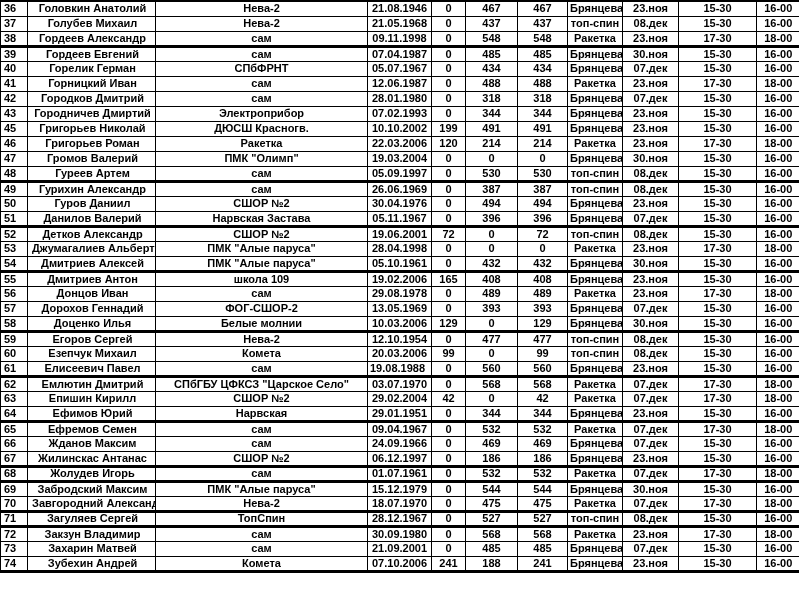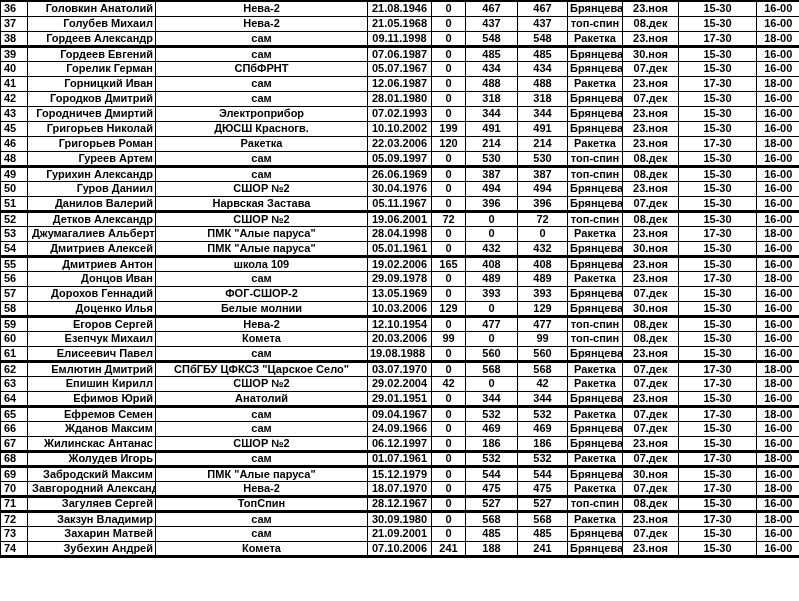--- a/index.html
+++ b/index.html
@@ -26,21 +26,21 @@
     padding: 0 2px;
     white-space: nowrap;
     overflow: hidden;
     text-align: center;
     vertical-align: middle;
     line-height: 1;
   }
   tr { height: 15px; }
   tr.thick-bottom td { border-bottom: 3px solid #000000; }
   td.col-num  { text-align: left; padding-left: 3px; }
-  td.col-name { text-align: right; padding-left: 4px; }
+  td.col-name { text-align: center; padding-left: 4px; }
   td.align-right { text-align: right; padding-right: 16px; }
   td.col-time2 { border-right: none; }
   
   col.c0  { width: 27px;  }
   col.c1  { width: 128px; }
   col.c2  { width: 212px; }
   col.c3  { width: 64px;  }
   col.c4  { width: 34px;  }
   col.c5  { width: 52px;  }
   col.c6  { width: 50px;  }
@@ -103,21 +103,21 @@
         <td class="col-p3">548</td>
         <td class="col-group">Ракетка</td>
         <td class="col-date">23.ноя</td>
         <td class="col-time1">17-30</td>
         <td class="col-time2">18-00</td>
       </tr>
       <tr>
         <td class="col-num">39</td>
         <td class="col-name">Гордеев Евгений</td>
         <td class="col-club">сам</td>
-        <td class="col-birth">07.06.1987</td>
+        <td class="col-birth">07.04.1987</td>
         <td class="col-p1">0</td>
         <td class="col-p2">485</td>
         <td class="col-p3">485</td>
         <td class="col-group">Брянцева</td>
         <td class="col-date">30.ноя</td>
         <td class="col-time1">15-30</td>
         <td class="col-time2">16-00</td>
       </tr>
       <tr>
         <td class="col-num">40</td>
@@ -190,20 +190,33 @@
         <td class="col-club">Ракетка</td>
         <td class="col-birth">22.03.2006</td>
         <td class="col-p1">120</td>
         <td class="col-p2">214</td>
         <td class="col-p3">214</td>
         <td class="col-group">Ракетка</td>
         <td class="col-date">23.ноя</td>
         <td class="col-time1">17-30</td>
         <td class="col-time2">18-00</td>
       </tr>
+      <tr>
+        <td class="col-num">47</td>
+        <td class="col-name">Громов Валерий</td>
+        <td class="col-club">ПМК "Олимп"</td>
+        <td class="col-birth">19.03.2004</td>
+        <td class="col-p1">0</td>
+        <td class="col-p2">0</td>
+        <td class="col-p3">0</td>
+        <td class="col-group">Брянцева</td>
+        <td class="col-date">30.ноя</td>
+        <td class="col-time1">15-30</td>
+        <td class="col-time2">16-00</td>
+      </tr>
       <tr class="thick-bottom">
         <td class="col-num">48</td>
         <td class="col-name">Гуреев Артем</td>
         <td class="col-club">сам</td>
         <td class="col-birth">05.09.1997</td>
         <td class="col-p1">0</td>
         <td class="col-p2">530</td>
         <td class="col-p3">530</td>
         <td class="col-group">топ-спин</td>
         <td class="col-date">08.дек</td>
@@ -272,21 +285,21 @@
         <td class="col-p3">0</td>
         <td class="col-group">Ракетка</td>
         <td class="col-date">23.ноя</td>
         <td class="col-time1">17-30</td>
         <td class="col-time2">18-00</td>
       </tr>
       <tr class="thick-bottom">
         <td class="col-num">54</td>
         <td class="col-name">Дмитриев Алексей</td>
         <td class="col-club">ПМК "Алые паруса"</td>
-        <td class="col-birth">05.01.1961</td>
+        <td class="col-birth">05.10.1961</td>
         <td class="col-p1">0</td>
         <td class="col-p2">432</td>
         <td class="col-p3">432</td>
         <td class="col-group">Брянцева</td>
         <td class="col-date">30.ноя</td>
         <td class="col-time1">15-30</td>
         <td class="col-time2">16-00</td>
       </tr>
       <tr>
         <td class="col-num">55</td>
@@ -298,21 +311,21 @@
         <td class="col-p3">408</td>
         <td class="col-group">Брянцева</td>
         <td class="col-date">23.ноя</td>
         <td class="col-time1">15-30</td>
         <td class="col-time2">16-00</td>
       </tr>
       <tr>
         <td class="col-num">56</td>
         <td class="col-name">Донцов Иван</td>
         <td class="col-club">сам</td>
-        <td class="col-birth">29.09.1978</td>
+        <td class="col-birth">29.08.1978</td>
         <td class="col-p1">0</td>
         <td class="col-p2">489</td>
         <td class="col-p3">489</td>
         <td class="col-group">Ракетка</td>
         <td class="col-date">23.ноя</td>
         <td class="col-time1">17-30</td>
         <td class="col-time2">18-00</td>
       </tr>
       <tr>
         <td class="col-num">57</td>
@@ -401,21 +414,21 @@
         <td class="col-p2">0</td>
         <td class="col-p3">42</td>
         <td class="col-group">Ракетка</td>
         <td class="col-date">07.дек</td>
         <td class="col-time1">17-30</td>
         <td class="col-time2">18-00</td>
       </tr>
       <tr class="thick-bottom">
         <td class="col-num">64</td>
         <td class="col-name">Ефимов Юрий</td>
-        <td class="col-club">Анатолий</td>
+        <td class="col-club">Нарвская</td>
         <td class="col-birth">29.01.1951</td>
         <td class="col-p1">0</td>
         <td class="col-p2">344</td>
         <td class="col-p3">344</td>
         <td class="col-group">Брянцева</td>
         <td class="col-date">23.ноя</td>
         <td class="col-time1">15-30</td>
         <td class="col-time2">16-00</td>
       </tr>
       <tr>

